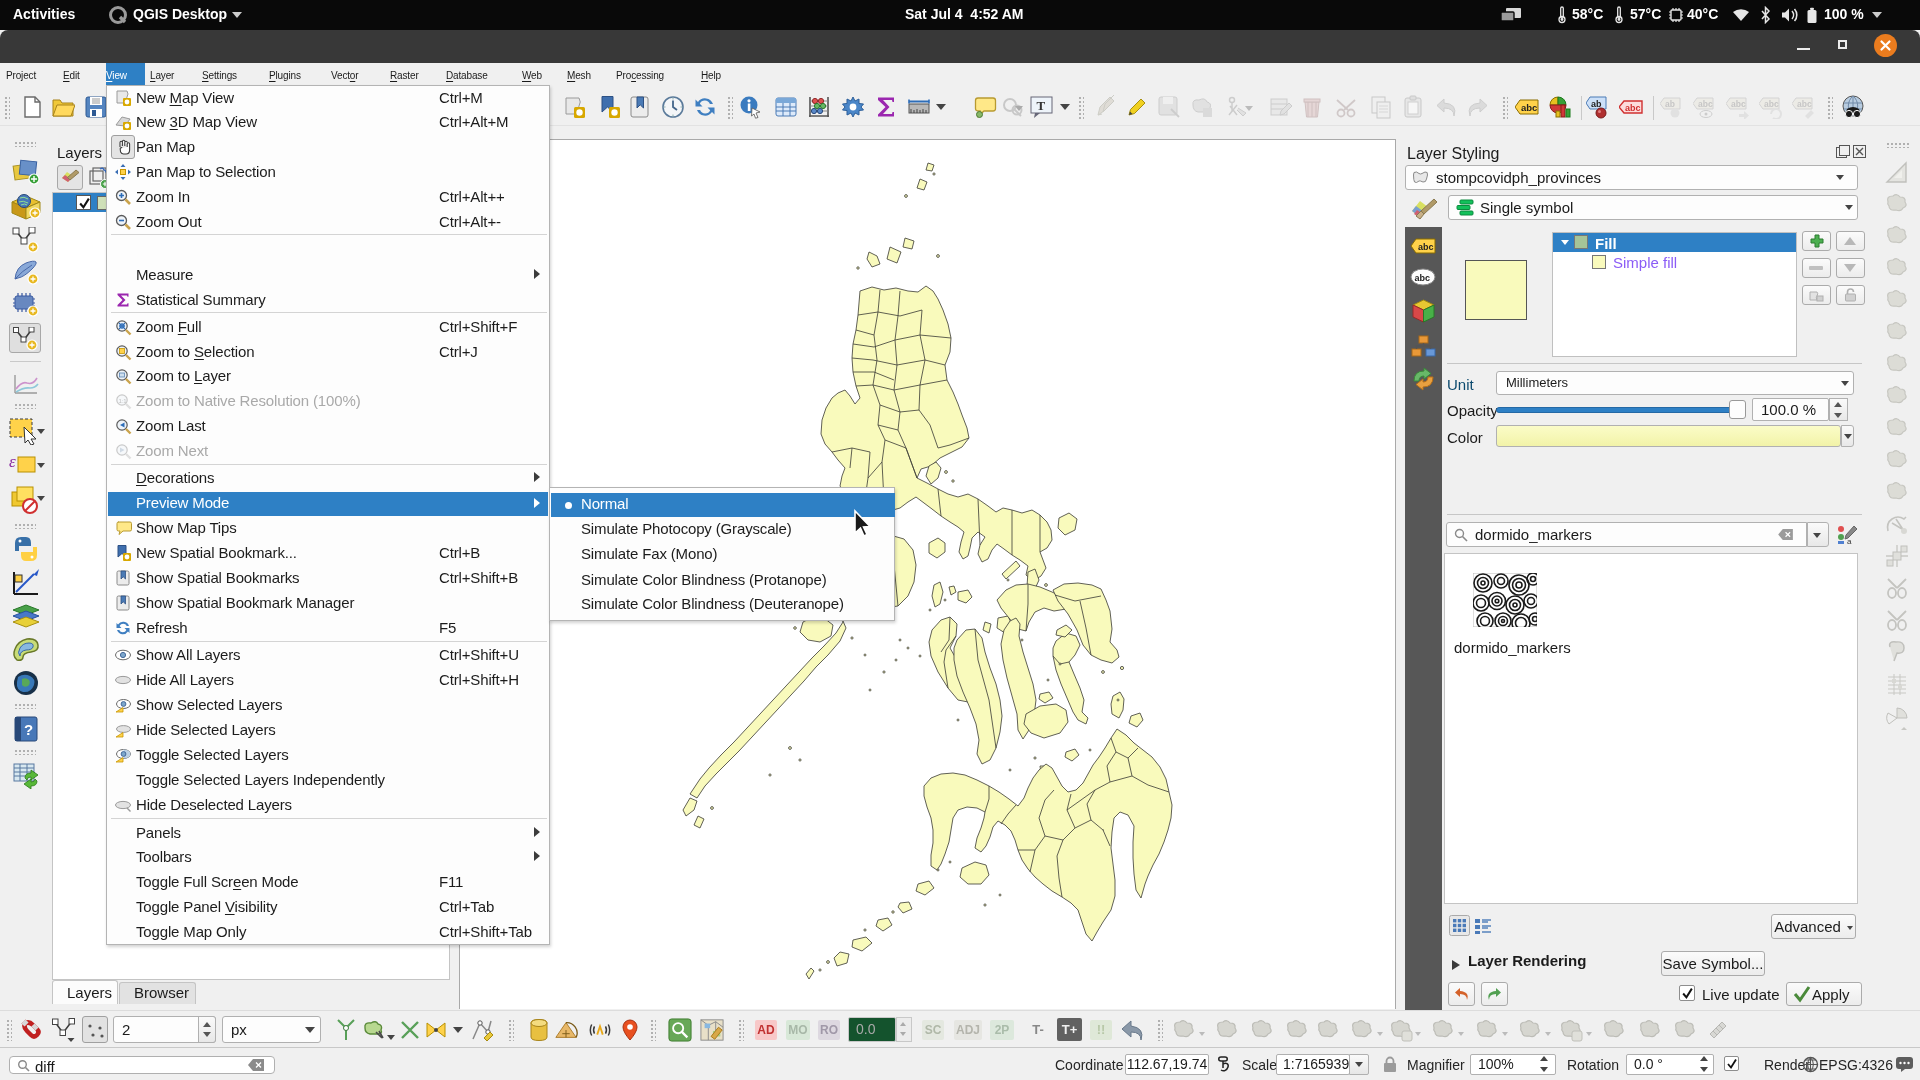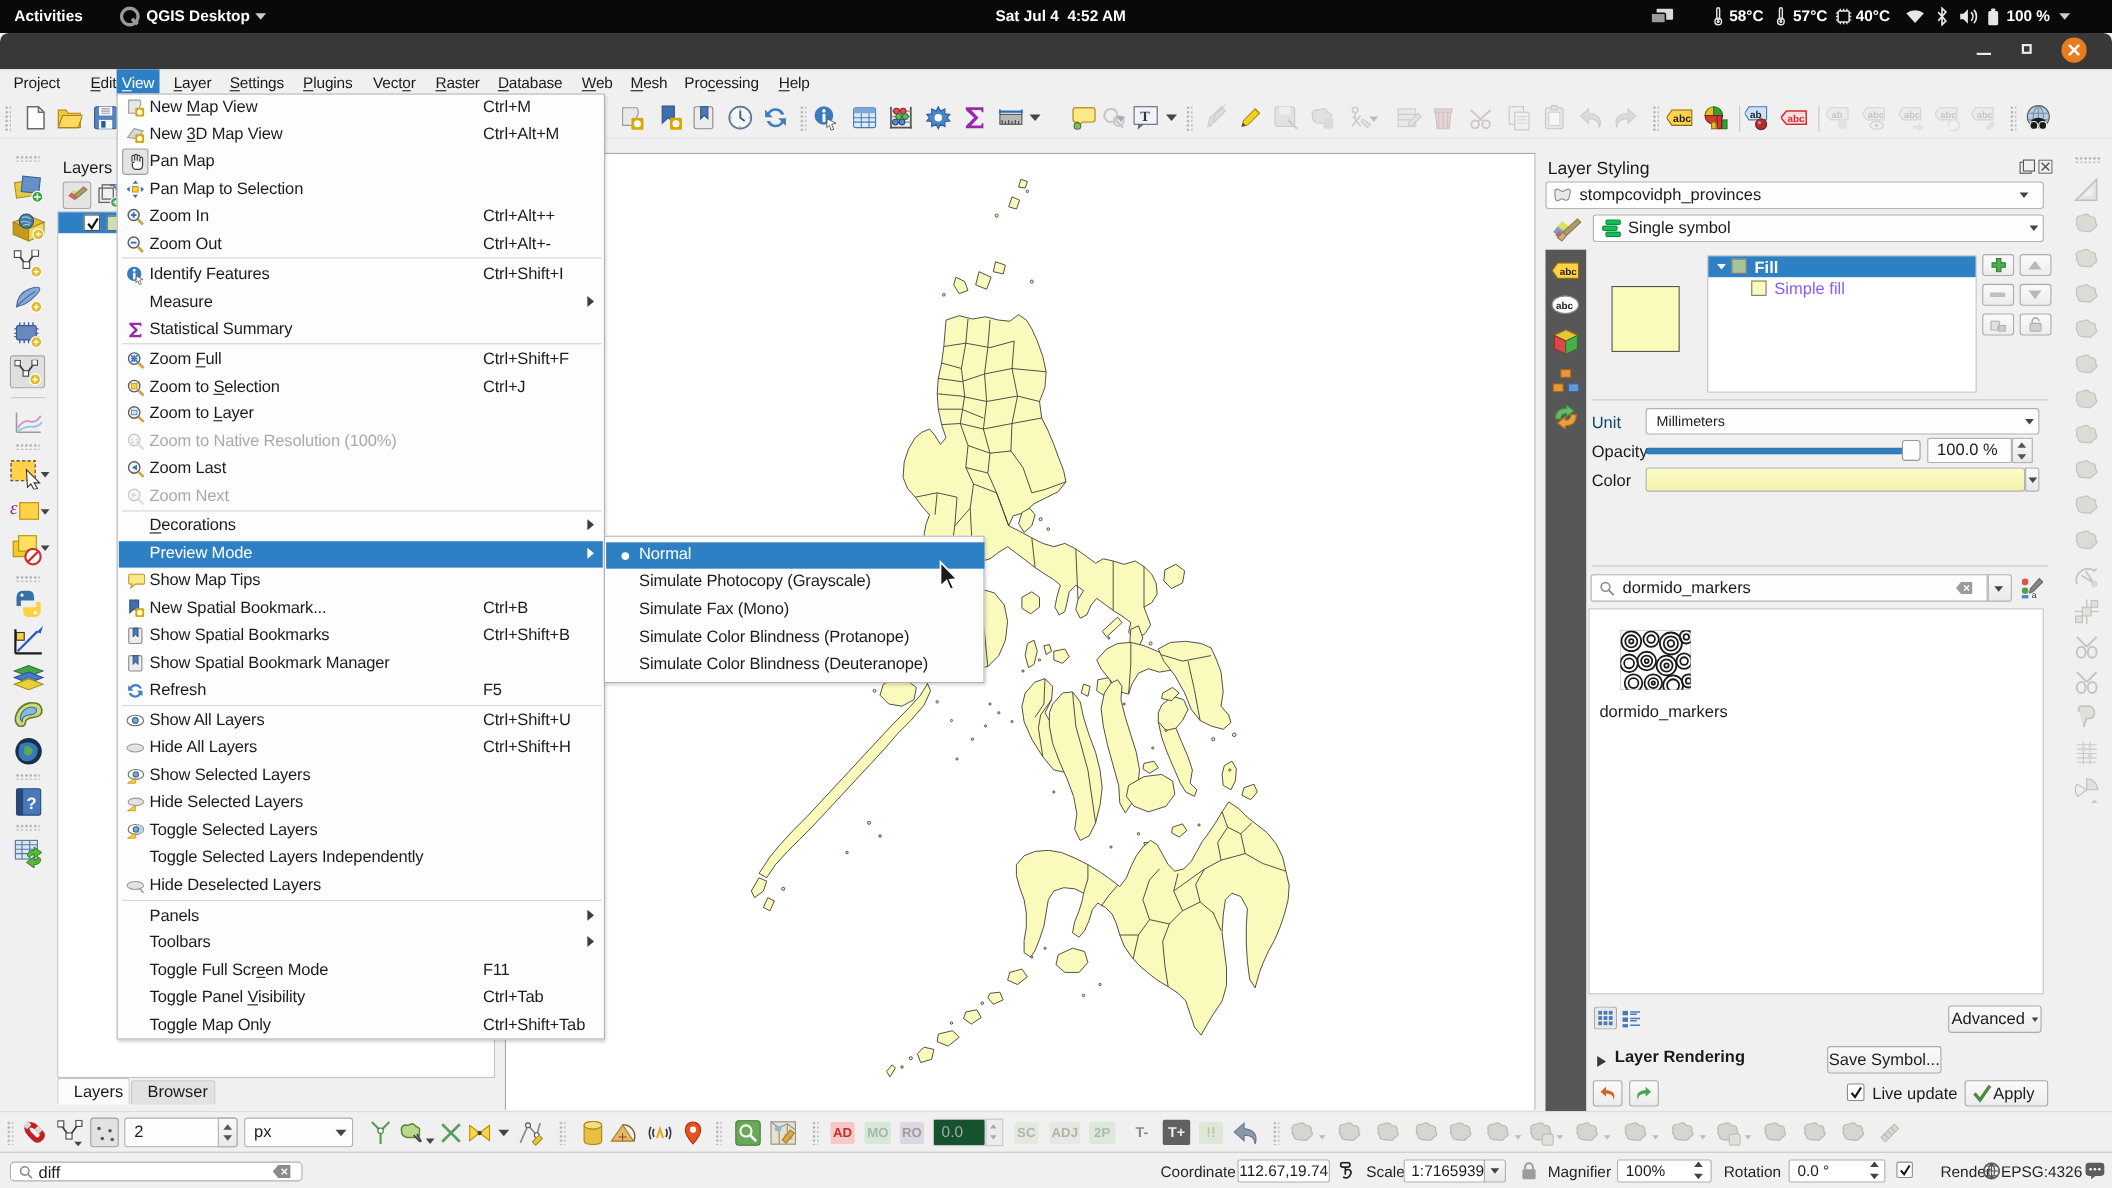--- a/index.html
+++ b/index.html
@@ -14,22 +14,22 @@
 #topbar .item { position:absolute; top:6px; white-space:nowrap; }
 
 
 #titlebar { position:absolute; left:0; top:30px; width:1920px; height:33px; background:#383838;
   border-radius:8px 8px 0 0; }
 #titlebar .title { position:absolute; left:0; right:0; top:8px; text-align:center; color:#fdfdfd;
   font-size:16px; font-weight:bold; }
 
 
 #menubar { position:absolute; left:0; top:63px; width:1920px; height:25px; background:#f0f0f0; }
-#menubar .m { position:absolute; top:0; height:25px; line-height:25px; font-size:14px; color:#1b1b1b;
-  text-align:center; letter-spacing:-0.15px; }
+#menubar .m { position:absolute; top:0; height:25px; line-height:25px; font-size:10px; color:#1b1b1b;
+  letter-spacing:-0.15px; }
 #menubar .m.sel { background:#2e80c5; color:#fff; }
 u { text-decoration-thickness:1px; text-underline-offset:2px; }
 
 
 #toolbar { position:absolute; left:0; top:88px; width:1920px; height:38px; background:#f0f0f0; border-bottom:1px solid #e2e2e2; }
 #btoolbar { position:absolute; left:0; top:1010px; width:1920px; height:37px; background:#f0f0f0;
   border-top:1px solid #dcdcdc; }
 .ticon { position:absolute; top:7px; width:24px; height:24px; }
 .bicon { position:absolute; top:7px; width:24px; height:24px; }
 .vdots { position:absolute; width:6px; height:22px;
@@ -130,21 +130,21 @@
   <div id="titlebar">
     <div class="abs" style="left:1797px;top:18px;width:13px;height:2px;background:#ececec;"></div>
     <div class="abs" style="left:1838px;top:10px;width:9px;height:9px;border:2px solid #ececec;"></div>
     <div class="abs" style="left:1874px;top:4px;width:23px;height:23px;border-radius:50%;background:#eb7c1e;"></div>
     <svg class="abs" style="left:1874px;top:4px;" width="23" height="23" viewBox="0 0 23 23">
       <path d="M7.5 7.5 L15.5 15.5 M15.5 7.5 L7.5 15.5" stroke="#fff" stroke-width="2.2" stroke-linecap="round"></path>
     </svg>
   </div>
   <div id="menubar">
     <div class="m" style="left:6px;width:55px;">Project</div>
-    <div class="m" style="left:75px;width:38px;"><u>E</u>dit</div>
+    <div class="m" style="left:63px;width:38px;"><u>E</u>dit</div>
     <div class="m sel" style="left:106px;width:39px;"><u>V</u>iew</div>
     <div class="m" style="left:150px;width:50px;"><u>L</u>ayer</div>
     <div class="m" style="left:202px;width:63px;"><u>S</u>ettings</div>
     <div class="m" style="left:269px;width:58px;"><u>P</u>lugins</div>
     <div class="m" style="left:331px;width:55px;">Vect<u>o</u>r</div>
     <div class="m" style="left:390px;width:52px;"><u>R</u>aster</div>
     <div class="m" style="left:446px;width:72px;"><u>D</u>atabase</div>
     <div class="m" style="left:522px;width:42px;"><u>W</u>eb</div>
     <div class="m" style="left:567px;width:46px;"><u>M</u>esh</div>
     <div class="m" style="left:616px;width:80px;">Pro<u>c</u>essing</div>
@@ -1210,30 +1210,20 @@
     <div class="mi" style="top:124px;">
         <svg class="micon" viewBox="0 0 18 18">
           <circle cx="7.5" cy="7.5" r="5" fill="#eef3f8" stroke="#5b5b5b" stroke-width="1.3"></circle>
           <path d="M11.5 11.5 L16 16" stroke="#caa34c" stroke-width="2.6"></path>
           <path d="M5 7.5 h5" stroke="#2d6db8" stroke-width="1.6"></path>
         </svg>
         <span class="txt">Zoom Out</span>
         <span class="sc">Ctrl+Alt+-</span>
       </div>
     <div class="msep" style="top:148px;"></div>
-    <div class="mi" style="top:152px;">
-        <svg class="micon" viewBox="0 0 18 18">
-          <circle cx="8" cy="8" r="6.5" fill="#3a7bbf"></circle>
-          <rect x="7" y="7" width="2.2" height="6" fill="#fff"></rect>
-          <circle cx="8" cy="4.7" r="1.3" fill="#fff"></circle>
-          <path d="M10 10 L16 13 L13 13.8 L14.5 17 L12.5 17.5 L11.5 14.5 L9.5 16 Z" fill="#fff" stroke="#555" stroke-width="0.7"></path>
-        </svg>
-        <span class="txt">Identify Features</span>
-        <span class="sc">Ctrl+Shift+I</span>
-      </div>
     <div class="mi" style="top:177px;">
         <span class="txt">Measure</span>
         <span class="arr"></span>
       </div>
     <div class="mi" style="top:202px;">
         <svg class="micon" viewBox="0 0 18 18">
           <path d="M3.5 2.5 h11 v3.2 h-1 L13 4.5 h-6 l4.5 4.5 -4.5 4.5 h6 l0.5-1.2 h1 v3.2 h-11 v-1.5 L8.5 9 3.5 4 Z" fill="#9b27af"></path>
         </svg>
         <span class="txt">Statistical Summary</span>
       </div>

